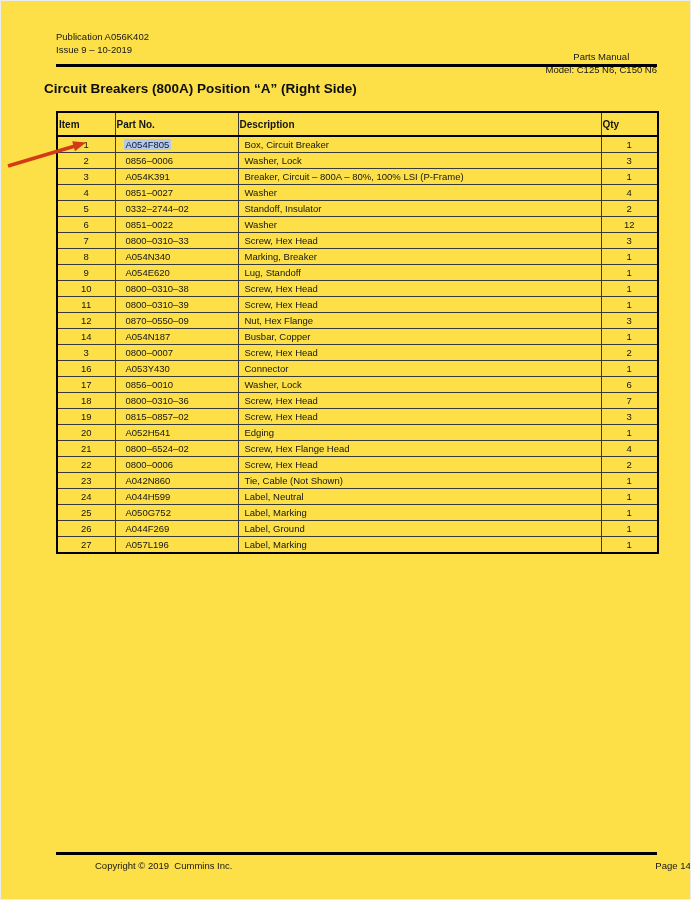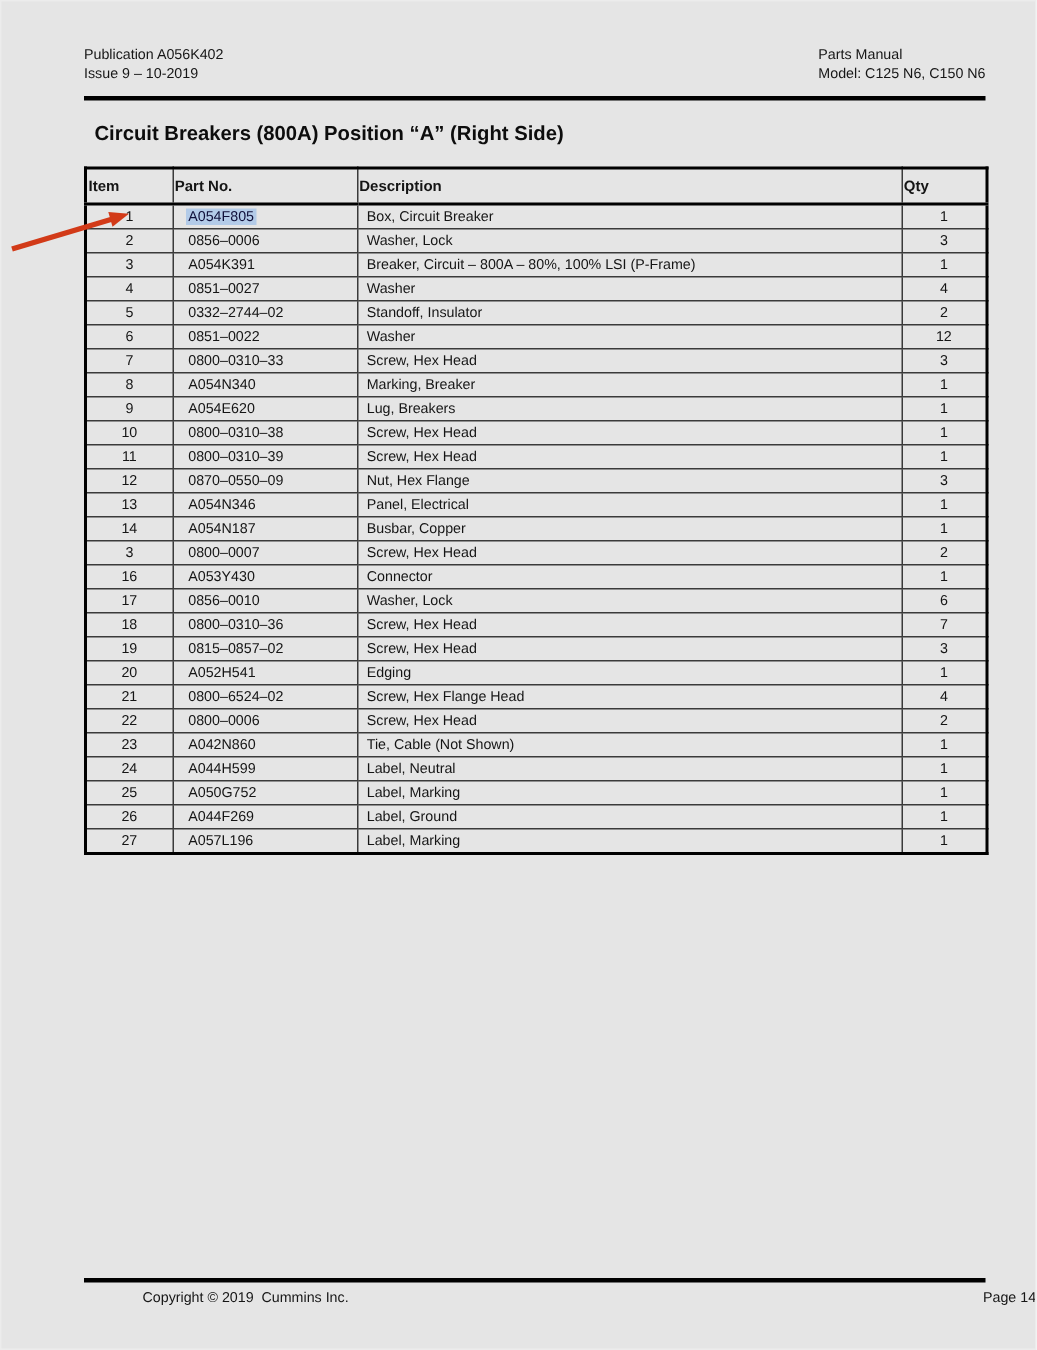--- a/index.html
+++ b/index.html
@@ -1,27 +1,27 @@
 <!DOCTYPE html>
 <html><head>
 <meta charset="utf-8">
 <style>
   html,body{margin:0;padding:0;background:#ffffff;}
   .page{
-    position:relative;width:691px;height:900px;background:#e5e5e5;
+    position:relative;width:691px;height:900px;background:#fde047;
     font-family:"Liberation Sans",sans-serif;color:#111;
     overflow:hidden;box-sizing:border-box;border:1px solid #ececec;
     --hl:#b3cbe8;--arrow:#d23a18;
   }
   .header{position:absolute;left:55px;top:29px;width:601px;display:flex;justify-content:space-between;font-size:9.5px;line-height:13px;color:#161616;}
-  .header .right{text-align:left;}
+  .header .right{text-align:center;margin-top:20px;}
   .rule{position:absolute;left:55px;width:601px;height:3px;background:#000;}
   .rule-top{top:63px;}
   .rule-bottom{top:851px;}
-  .title{position:absolute;left:62px;top:80px;width:601px;font-size:13.5px;font-weight:bold;color:#0d0d0d;}
+  .title{position:absolute;left:43px;top:80px;width:601px;font-size:13.5px;font-weight:bold;color:#0d0d0d;}
   .tablewrap{position:absolute;left:55px;top:110px;}
   table{border-collapse:collapse;table-layout:fixed;width:601px;font-size:9.5px;color:#151515;}
   td,th{border:1px solid #3a3a3a;overflow:hidden;white-space:nowrap;}
   table{border:2px solid #000;}
   th{border-bottom:2px solid #000;height:20px;font-size:10px;font-weight:bold;text-align:left;}
   td{height:15px;padding:0;}
   col.c-item{width:58px;}col.c-part{width:123px;}col.c-desc{width:363px;}col.c-qty{width:57px;}
   td.item,td.qty{text-align:center;}
   td.part{padding-left:8px;}
   td.desc{padding-left:6px;}
@@ -121,21 +121,21 @@
           <tr>
             <td class="item">8</td>
             <td class="part"><span class="pn">A054N340</span></td>
             <td class="desc">Marking, Breaker</td>
             <td class="qty">1</td>
           </tr>
 
           <tr>
             <td class="item">9</td>
             <td class="part"><span class="pn">A054E620</span></td>
-            <td class="desc">Lug, Breakers</td>
+            <td class="desc">Lug, Standoff</td>
             <td class="qty">1</td>
           </tr>
 
           <tr>
             <td class="item">10</td>
             <td class="part"><span class="pn">0800–0310–38</span></td>
             <td class="desc">Screw, Hex Head</td>
             <td class="qty">1</td>
           </tr>
 
@@ -146,26 +146,20 @@
             <td class="qty">1</td>
           </tr>
 
           <tr>
             <td class="item">12</td>
             <td class="part"><span class="pn">0870–0550–09</span></td>
             <td class="desc">Nut, Hex Flange</td>
             <td class="qty">3</td>
           </tr>
 
-          <tr>
-            <td class="item">13</td>
-            <td class="part"><span class="pn">A054N346</span></td>
-            <td class="desc">Panel, Electrical</td>
-            <td class="qty">1</td>
-          </tr>
 
           <tr>
             <td class="item">14</td>
             <td class="part"><span class="pn">A054N187</span></td>
             <td class="desc">Busbar, Copper</td>
             <td class="qty">1</td>
           </tr>
 
           <tr>
             <td class="item">3</td>

